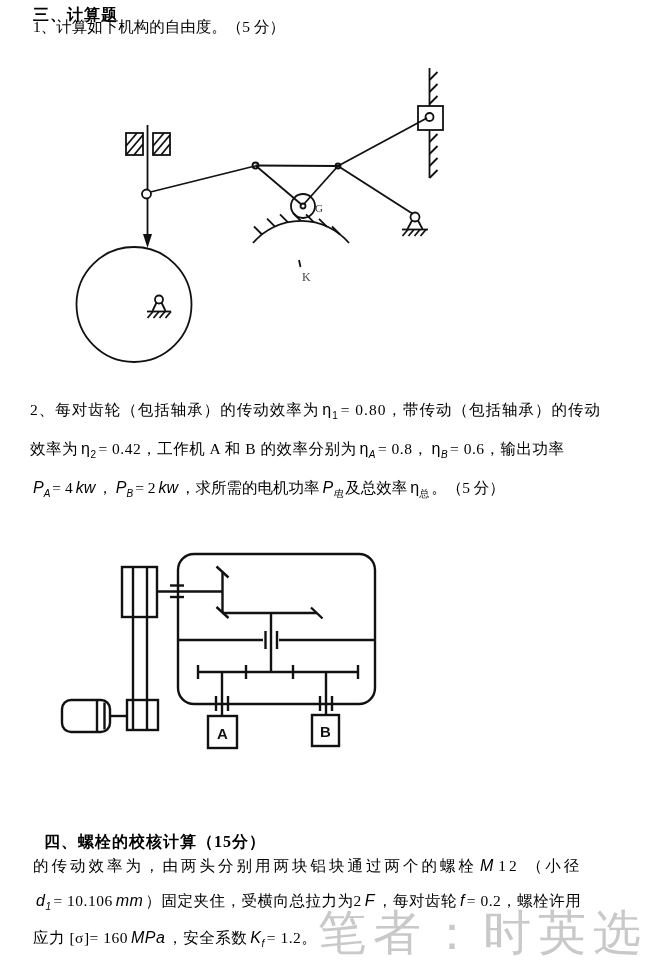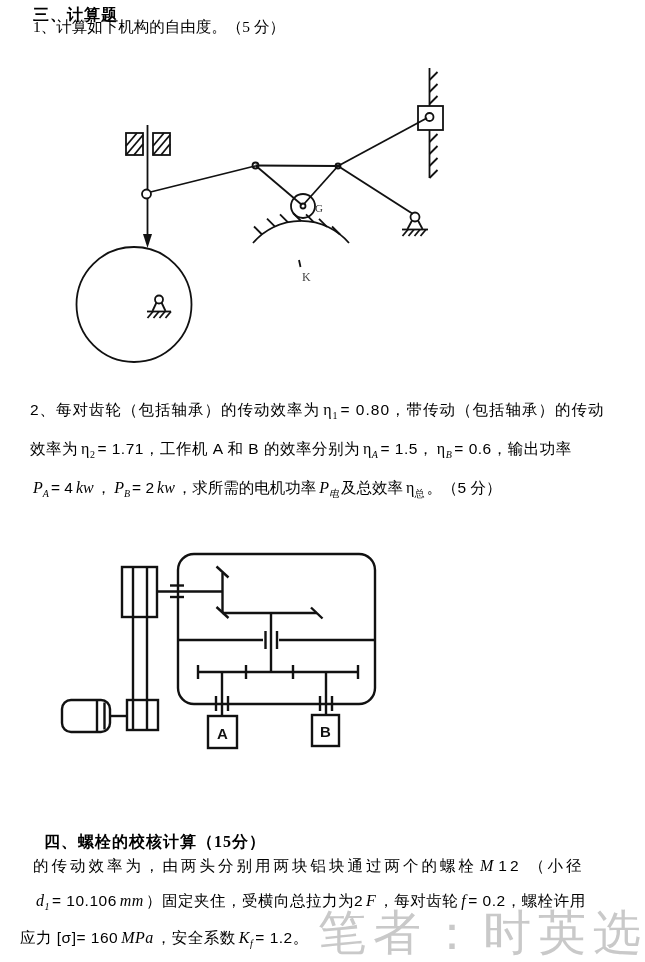--- a/index.html
+++ b/index.html
@@ -7,25 +7,25 @@
     width:645px;height:962px;position:relative;overflow:hidden;
     background:#ffffff;color:#000;
     font-family:"Liberation Serif","DejaVu Serif",serif;
   }
   .abs{position:absolute;}
   .heading{font-size:16px;font-weight:bold;letter-spacing:1px;z-index:2;}
   .bodyline{font-size:15.5px;white-space:nowrap;z-index:2;}
   .ls1{letter-spacing:1px;}
   .ls05{letter-spacing:.5px;}
   .ls3{letter-spacing:3px;}
-  .mvar{font-family:Liberation Serif, serif;font-size:16px;margin:0 2px 0 3px;}
+  .mvar{font-family:Liberation Sans, sans-serif;font-size:16px;margin:0 2px 0 3px;}
   .mvar.it{font-style:italic;}
   .mvar sub{font-size:10px;line-height:0;}
   .mvar sub.it{font-style:italic;}
-  .mtxt{font-family:Liberation Sans, sans-serif;}
+  .mtxt{font-family:Liberation Serif, serif;}
   svg{display:block;}
   svg line,svg path,svg rect,svg circle,svg polyline{stroke:#111;fill:none;}
   .wm{
     z-index:1;color:#c9c9c9;font-size:48px;letter-spacing:7px;
     font-family:"Liberation Serif","DejaVu Serif",serif;white-space:nowrap;
   }
   .diagram{z-index:1;}
 </style>
 </head>
 <body>
@@ -116,21 +116,21 @@
     <line x1="161.5" y1="302.5" x2="165.5" y2="311"></line>
     <line x1="147" y1="311.5" x2="171" y2="311.5"></line>
     <line x1="153" y1="311.5" x2="147.5" y2="318"></line>
     <line x1="159" y1="311.5" x2="153.5" y2="318"></line>
     <line x1="165" y1="311.5" x2="159.5" y2="318"></line>
     <line x1="171" y1="311.5" x2="165.5" y2="318"></line>
   </g>
 </svg>
 
 <div class="abs bodyline ls1" style="left:30px;top:400px;"><span class="mtxt">2、每对齿轮（包括轴承）的传动效率为</span><span class="mvar">η<sub>1</sub></span><span class="mtxt">= 0.80，带传动（包括轴承）的传动</span></div>
-<div class="abs bodyline ls05" style="left:30px;top:439px;"><span class="mtxt">效率为</span><span class="mvar">η<sub>2</sub></span><span class="mtxt">= 1.71，工作机 A 和 B 的效率分别为</span><span class="mvar">η<sub class="it">A</sub></span><span class="mtxt">= 1.5，</span><span class="mvar">η<sub class="it">B</sub></span><span class="mtxt">= 0.6，输出功率</span></div>
+<div class="abs bodyline ls05" style="left:30px;top:439px;"><span class="mtxt">效率为</span><span class="mvar">η<sub>2</sub></span><span class="mtxt">= 0.42，工作机 A 和 B 的效率分别为</span><span class="mvar">η<sub class="it">A</sub></span><span class="mtxt">= 0.8，</span><span class="mvar">η<sub class="it">B</sub></span><span class="mtxt">= 0.6，输出功率</span></div>
 <div class="abs bodyline" style="left:30px;top:478px;"><span class="mvar it">P<sub class="it">A</sub></span><span class="mtxt">= 4</span><span class="mvar it">kw</span><span class="mtxt">，</span><span class="mvar it">P<sub class="it">B</sub></span><span class="mtxt">= 2</span><span class="mvar it">kw</span><span class="mtxt">，求所需的电机功率</span><span class="mvar it">P<sub>电</sub></span><span class="mtxt">及总效率</span><span class="mvar">η<sub>总</sub></span><span class="mtxt">。（5 分）</span></div>
 
 <svg class="abs diagram" style="left:55px;top:548px;" width="330" height="210" viewBox="55 548 330 210" stroke-width="2.4">
 
   <g>
     <rect x="62" y="700" width="48" height="32" rx="9"></rect>
     <line x1="97" y1="700.5" x2="97" y2="731.5"></line>
     <line x1="104.5" y1="702.5" x2="104.5" y2="729.5"></line>
     <line x1="110" y1="716" x2="127" y2="716"></line>
   </g>
@@ -190,13 +190,13 @@
   <text x="217" y="739" font-size="15" font-weight="bold" fill="#111" stroke="none" font-family="Liberation Sans, sans-serif">A</text>
   <rect x="312" y="715" width="27" height="31"></rect>
   <text x="320" y="737" font-size="15" font-weight="bold" fill="#111" stroke="none" font-family="Liberation Sans, sans-serif">B</text>
 </svg>
 
 <div class="abs wm" style="left:318px;top:901px;">笔者：时英选</div>
 
 <div class="abs heading" style="left:44px;top:832px;">四、螺栓的校核计算（15分）</div>
 <div class="abs bodyline ls3" style="left:33px;top:856px;"><span class="mtxt">的传动效率为，由两头分别用两块铝块通过两个的螺栓</span><span class="mvar it">M</span><span class="mtxt">12 （小径</span></div>
 <div class="abs bodyline ls05" style="left:33px;top:891px;"><span class="mvar it">d<sub>1</sub></span><span class="mtxt">= 10.106</span><span class="mvar it">mm</span><span class="mtxt">）固定夹住，受横向总拉力为2</span><span class="mvar it">F</span><span class="mtxt">，每对齿轮</span><span class="mvar it">f</span><span class="mtxt">= 0.2，螺栓许用</span></div>
-<div class="abs bodyline ls05" style="left:20px;top:928px;"><span class="mtxt">应力 [σ]</span><span class="mtxt">= 160</span><span class="mvar it">MPa</span><span class="mtxt">，安全系数</span><span class="mvar it">K<sub class="it">f</sub></span><span class="mtxt">= 1.2。</span></div>
+<div class="abs bodyline ls05" style="left:33px;top:928px;"><span class="mtxt">应力 [σ]</span><span class="mtxt">= 160</span><span class="mvar it">MPa</span><span class="mtxt">，安全系数</span><span class="mvar it">K<sub class="it">f</sub></span><span class="mtxt">= 1.2。</span></div>
 
 </body></html>

